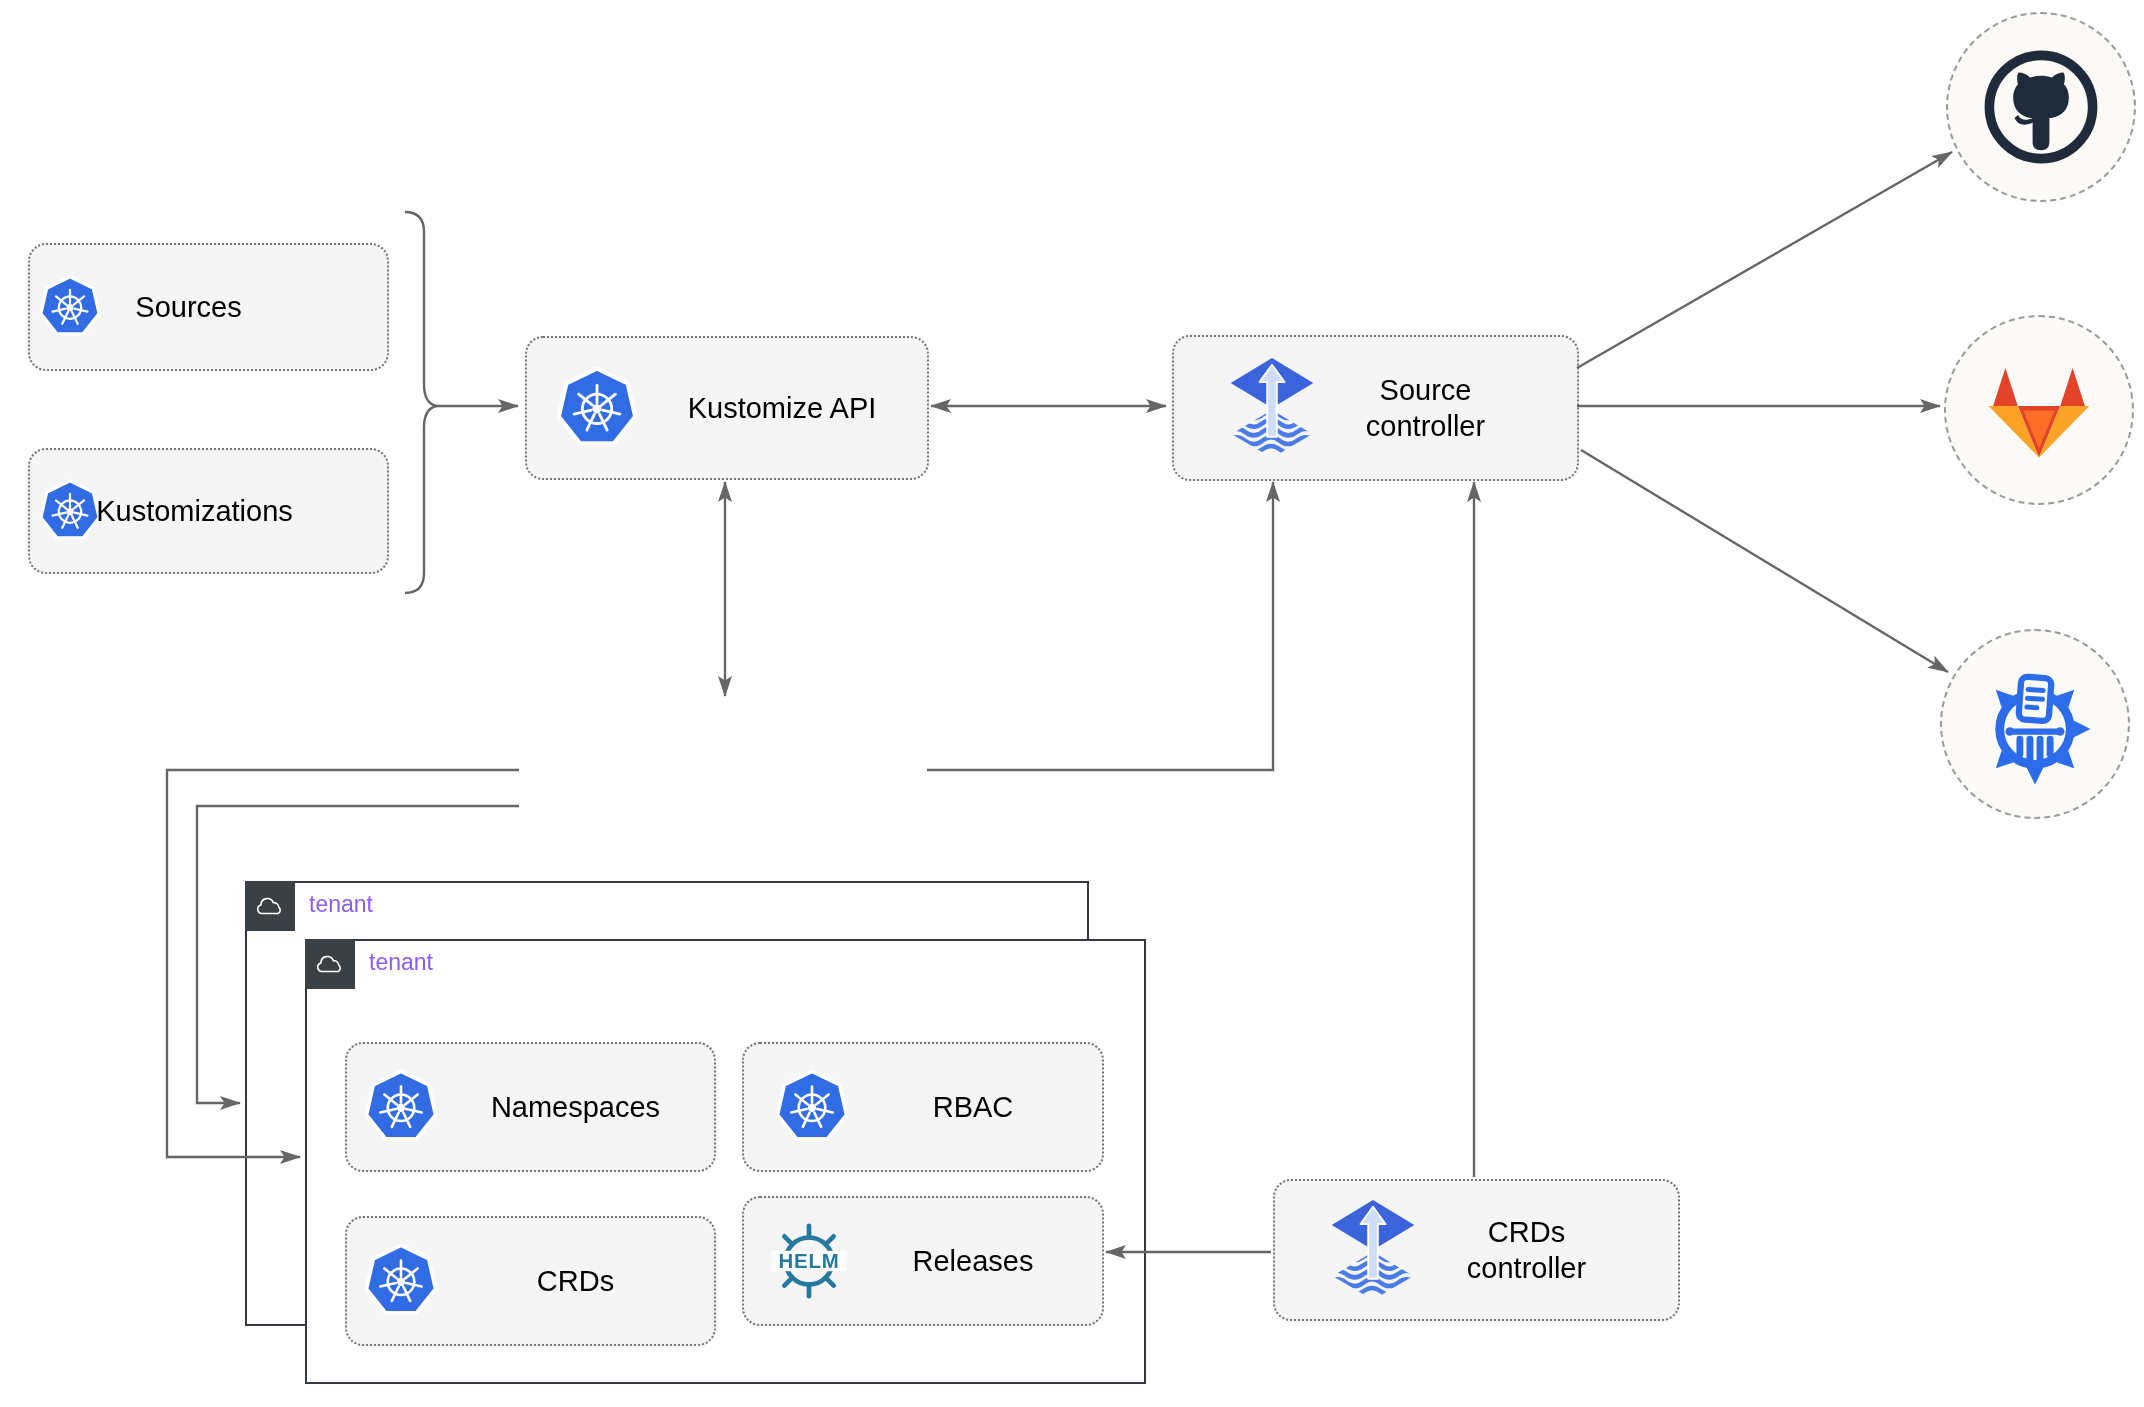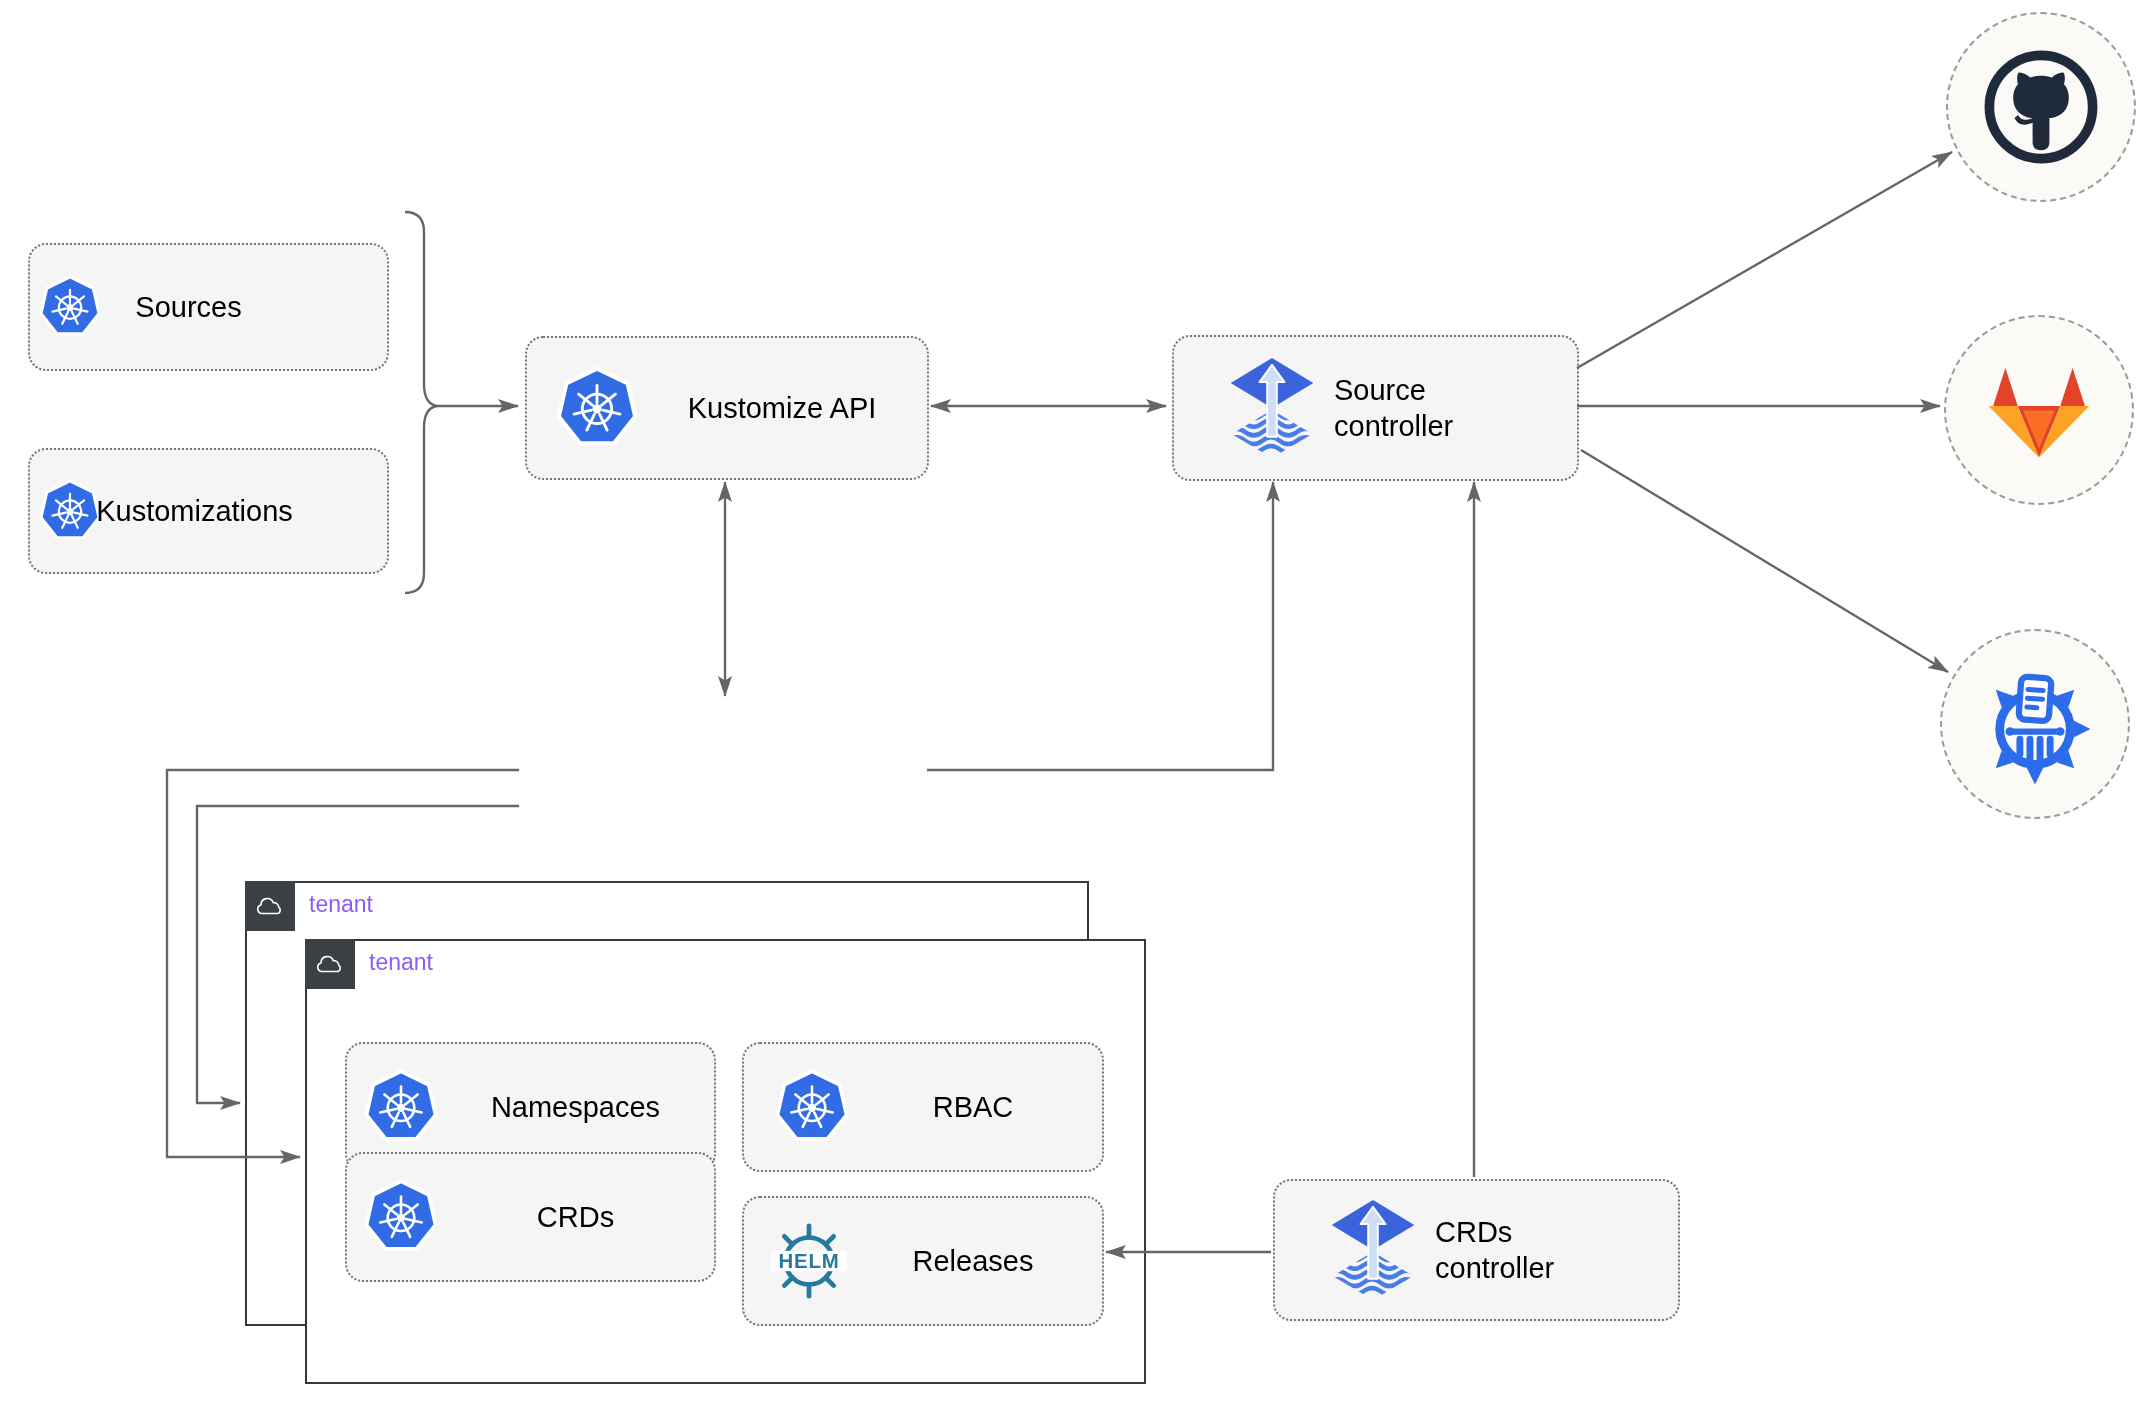--- a/index.html
+++ b/index.html
@@ -3,21 +3,21 @@
 <meta charset="utf-8">
 <style>
   html,body{margin:0;padding:0;background:#ffffff;}
   .canvas{position:relative;width:2144px;height:1407px;background:#ffffff;
           font-family:"Liberation Sans",sans-serif;color:#000;overflow:hidden;}
 
   
   .dotbox{position:absolute;background:#f5f5f5;border:2px dotted #757575;border-radius:18px;}
   .dotbox .ico{position:absolute;top:50%;transform:translateY(-50%);}
   .dotbox .lbl{position:absolute;inset:0;display:flex;align-items:center;justify-content:center;
-               font-size:29px;line-height:1.25;white-space:pre-line;}
+               font-size:29px;line-height:1.25;text-align:center;white-space:pre-line;}
 
   
   .circ{position:absolute;width:186px;height:186px;border-radius:50%;
         background:#fbfaf7;border:2px dashed #9a9a9a;
         display:flex;align-items:center;justify-content:center;}
 
   
   .tenant{position:absolute;background:#ffffff;border:2px solid #33393e;}
   .badge{position:absolute;left:-2px;top:-2px;width:50px;height:50px;background:#3b4045;
          display:flex;align-items:center;justify-content:center;}
@@ -191,21 +191,21 @@
     <div class="lbl" style="left:90px;right:0;">Namespaces</div>
   </div>
 
   <div class="dotbox z4" style="left:742px;top:1042px;width:358px;height:126px;">
     <svg class="ico" style="left:30px" width="76" height="76" viewBox="0 0 100 100">
         <use href="#sym-k8s"></use>
       </svg>
     <div class="lbl" style="left:100px;right:0;">RBAC</div>
   </div>
 
-  <div class="dotbox z4" style="left:345px;top:1152px;width:367px;height:126px;">
+  <div class="dotbox z4" style="left:345px;top:1216px;width:367px;height:126px;">
     <svg class="ico" style="left:16px" width="76" height="76" viewBox="0 0 100 100">
         <use href="#sym-k8s"></use>
       </svg>
     <div class="lbl" style="left:90px;right:0;">CRDs</div>
   </div>
 
   <div class="dotbox z4" style="left:742px;top:1196px;width:358px;height:126px;">
     <svg class="ico" style="left:18px" width="94" height="82" viewBox="0 0 120 104">
         <use href="#sym-helm"></use>
       </svg>

